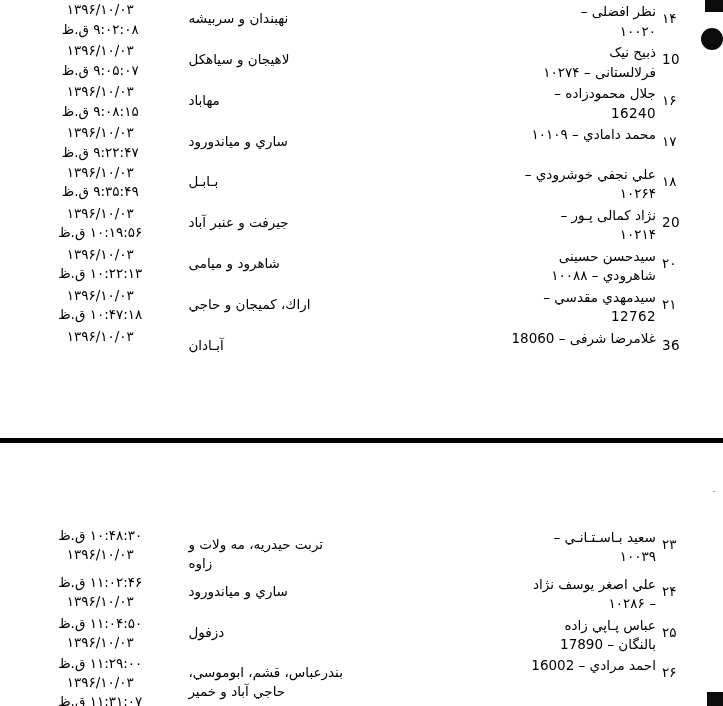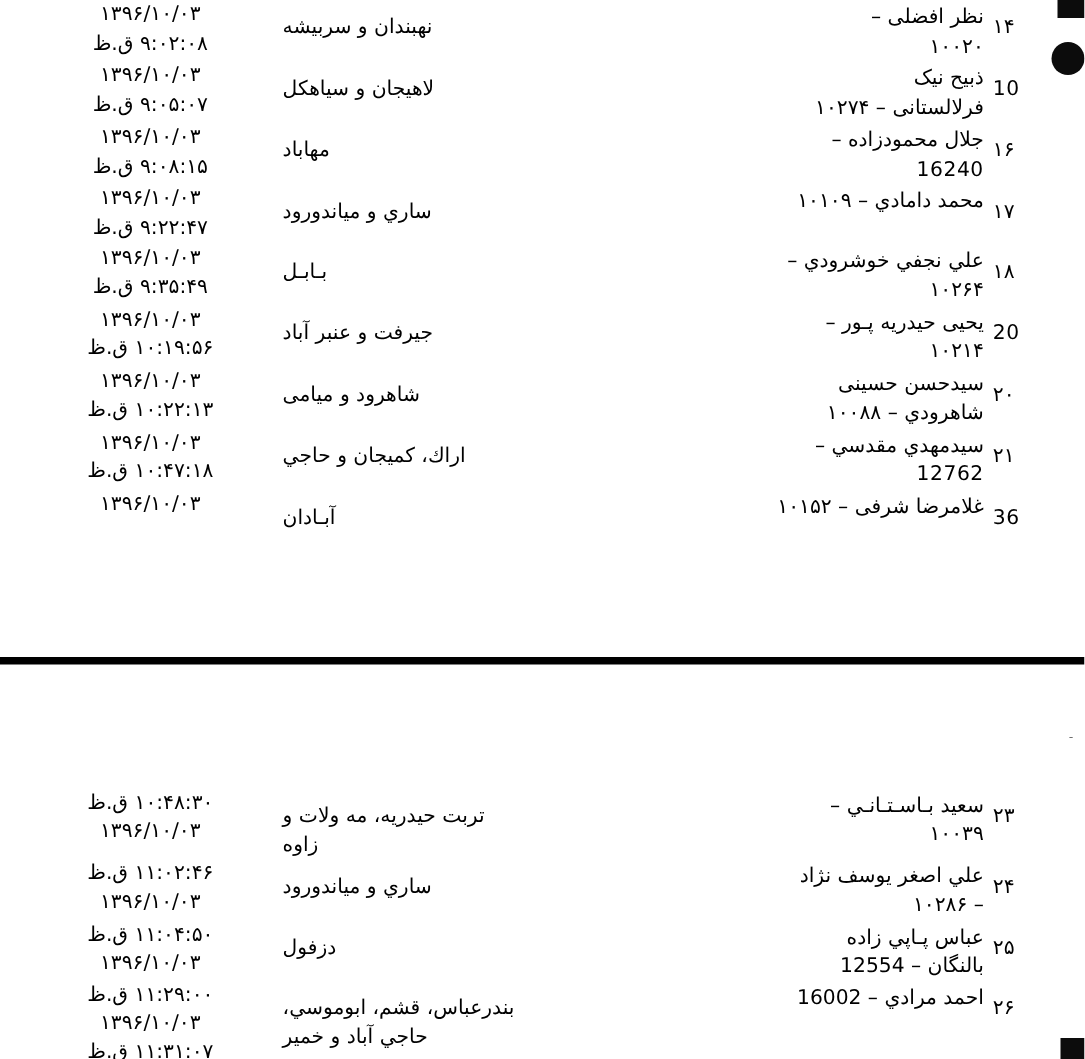--- a/index.html
+++ b/index.html
@@ -179,21 +179,21 @@
           <td class="c-route">بـابـل</td>
           <td class="c-date">
             <div>۱۳۹۶/۱۰/۰۳</div>
             <div>۹:۳۵:۴۹ ق.ظ</div>
           </td>
         </tr>
 
         <tr>
           <td class="c-num">20</td>
           <td class="c-name">
-            <span class="nm-l1">یحیی حیدریه پـور –</span>
+            <span class="nm-l1">نژاد کمالی پـور –</span>
             <span class="nm-l2">۱۰۲۱۴</span>
           </td>
           <td class="c-route">جیرفت و عنبر آباد</td>
           <td class="c-date">
             <div>۱۳۹۶/۱۰/۰۳</div>
             <div>۱۰:۱۹:۵۶ ق.ظ</div>
           </td>
         </tr>
 
         <tr>
@@ -218,21 +218,21 @@
           <td class="c-route">اراك، کمیجان و حاجي</td>
           <td class="c-date">
             <div>۱۳۹۶/۱۰/۰۳</div>
             <div>۱۰:۴۷:۱۸ ق.ظ</div>
           </td>
         </tr>
 
         <tr>
           <td class="c-num">36</td>
           <td class="c-name">
-            <span class="nm-l1">غلامرضا شرفی – ۱۰۱۵۲</span>
+            <span class="nm-l1">غلامرضا شرفی – 18060</span>
             <span class="nm-l2"></span>
           </td>
           <td class="c-route">آبـادان</td>
           <td class="c-date">
             <div>۱۳۹۶/۱۰/۰۳</div>
             <div></div>
           </td>
         </tr>
       </tbody>
     </table>
@@ -273,21 +273,21 @@
           <td class="c-date">
             <div>۱۱:۰۲:۴۶ ق.ظ</div>
             <div>۱۳۹۶/۱۰/۰۳</div>
           </td>
         </tr>
 
         <tr>
           <td class="c-num">۲۵</td>
           <td class="c-name">
             <span class="nm-l1">عباس پـاپي زاده</span>
-            <span class="nm-l2">بالنگان – 12554</span>
+            <span class="nm-l2">بالنگان – 17890</span>
           </td>
           <td class="c-route">
             <span class="line">دزفول</span>
             <span class="line"></span>
           </td>
           <td class="c-date">
             <div>۱۱:۰۴:۵۰ ق.ظ</div>
             <div>۱۳۹۶/۱۰/۰۳</div>
           </td>
         </tr>

